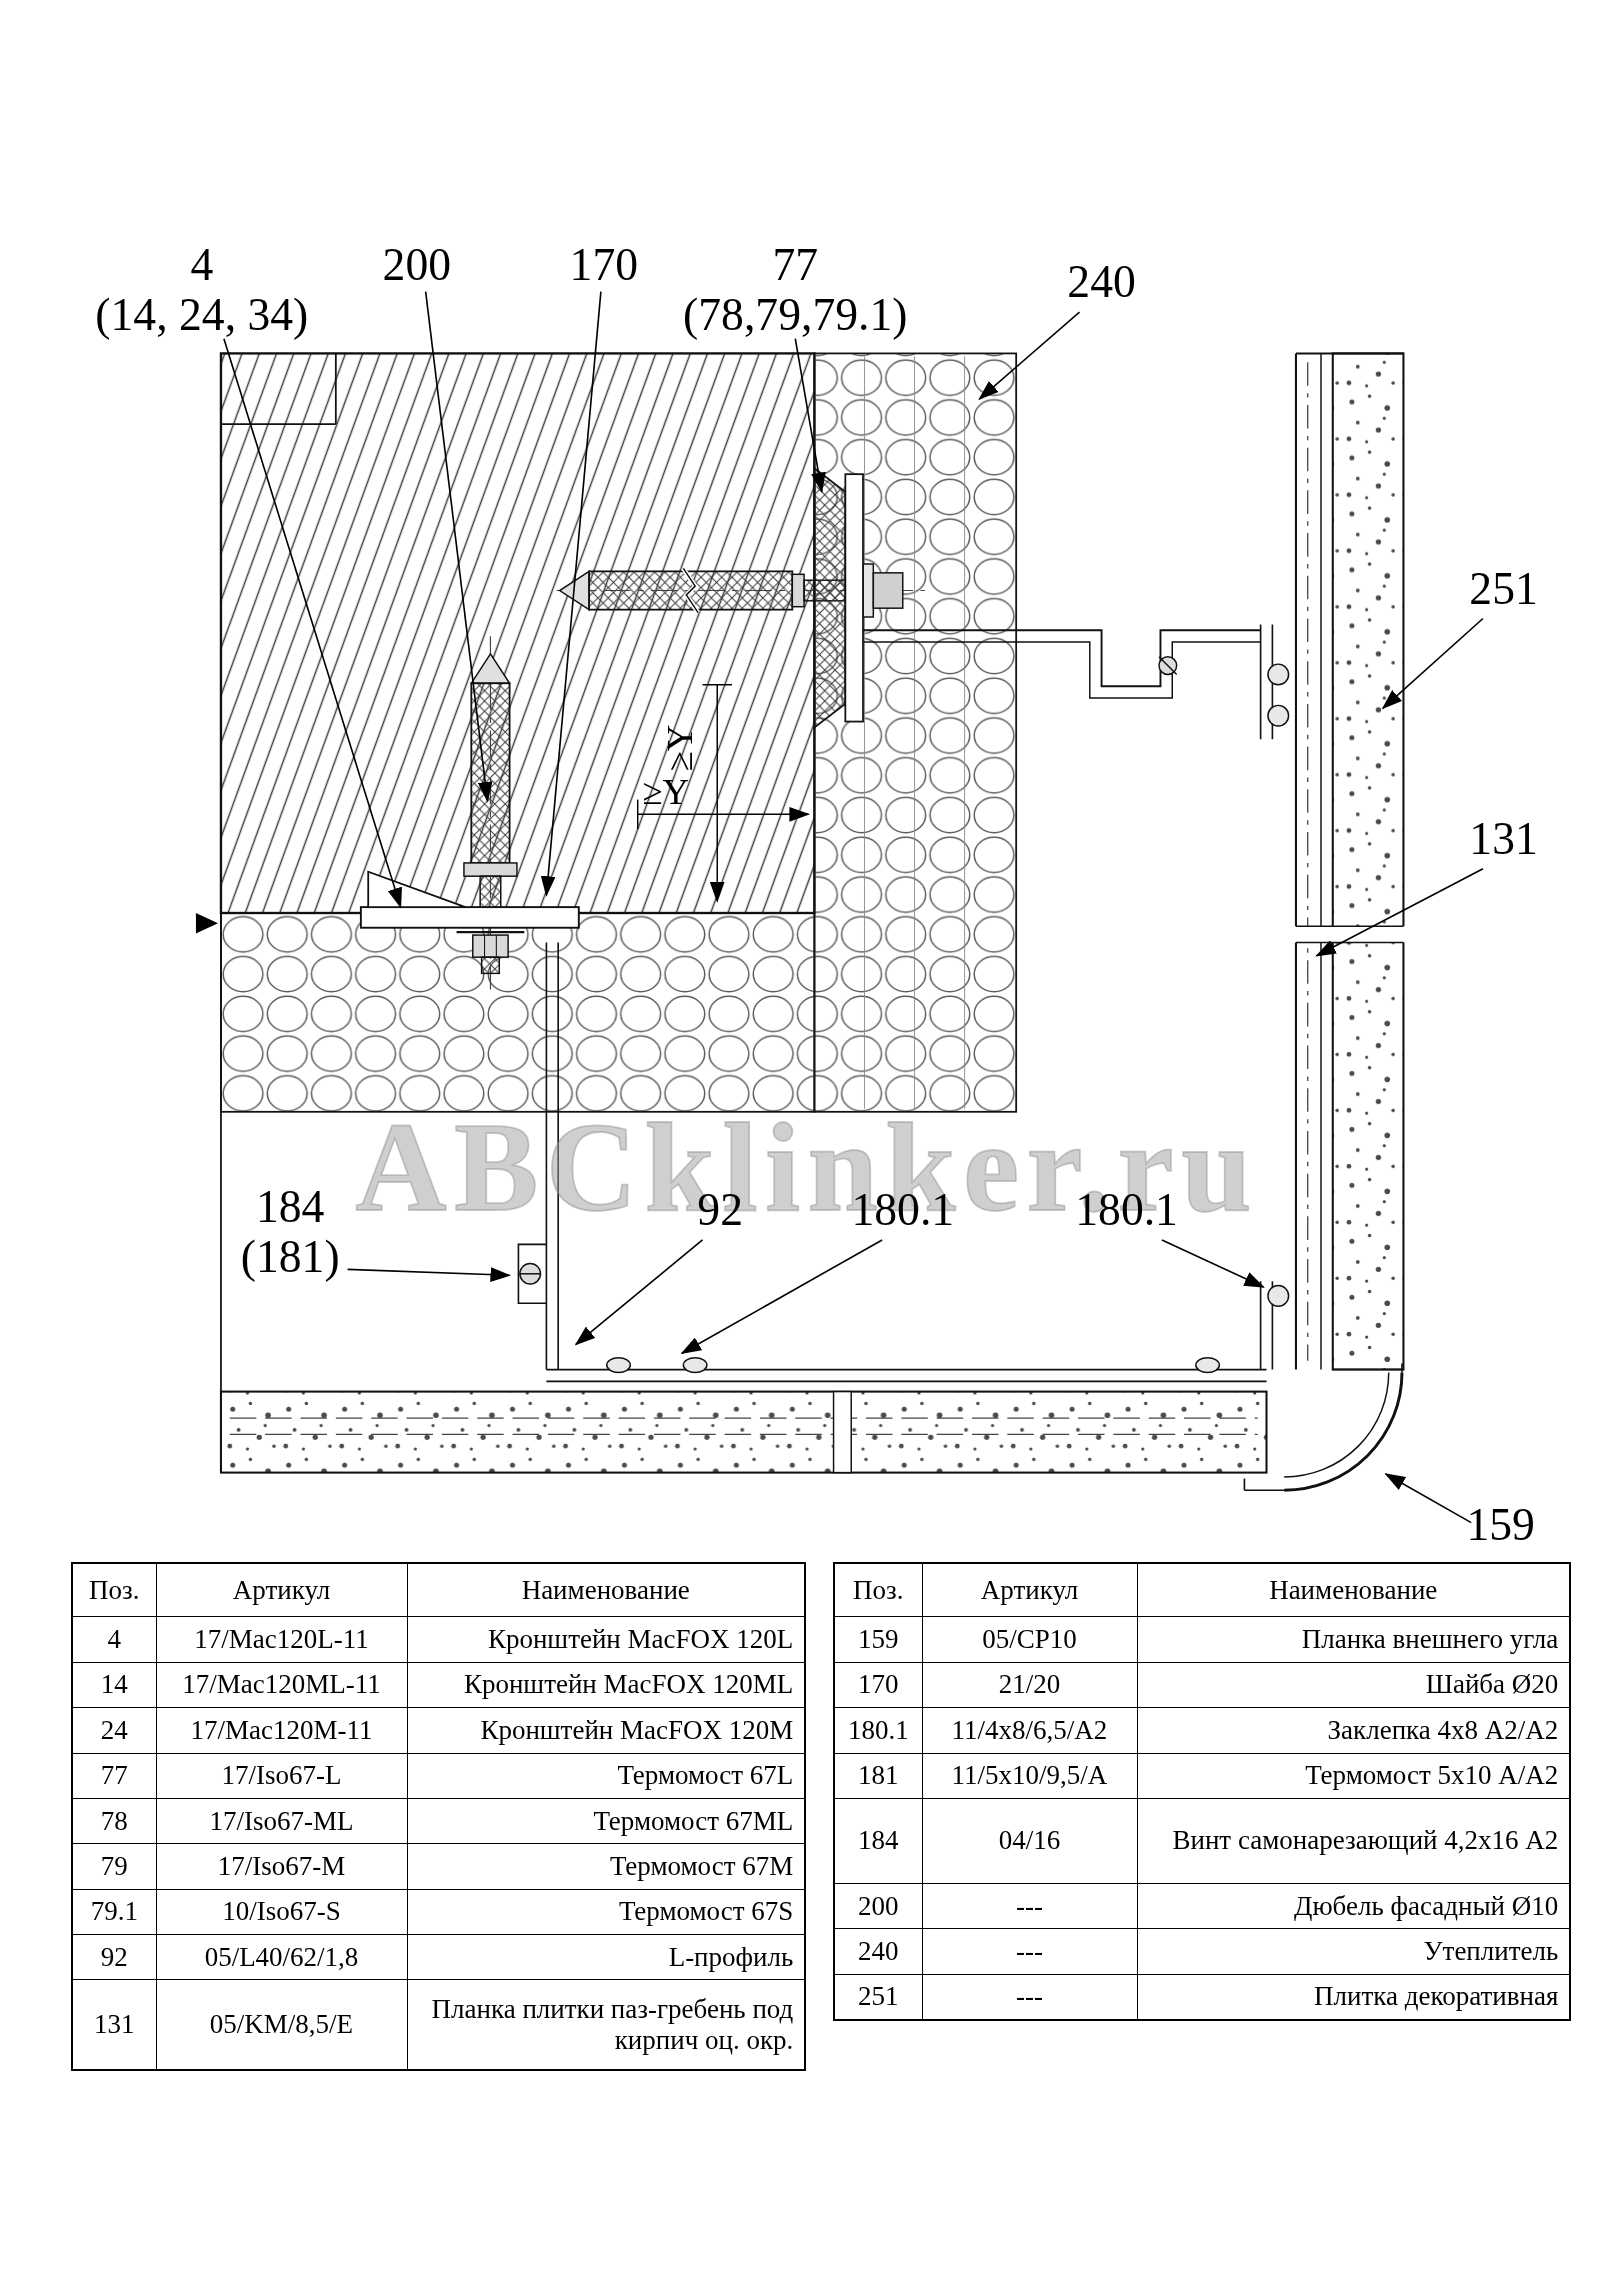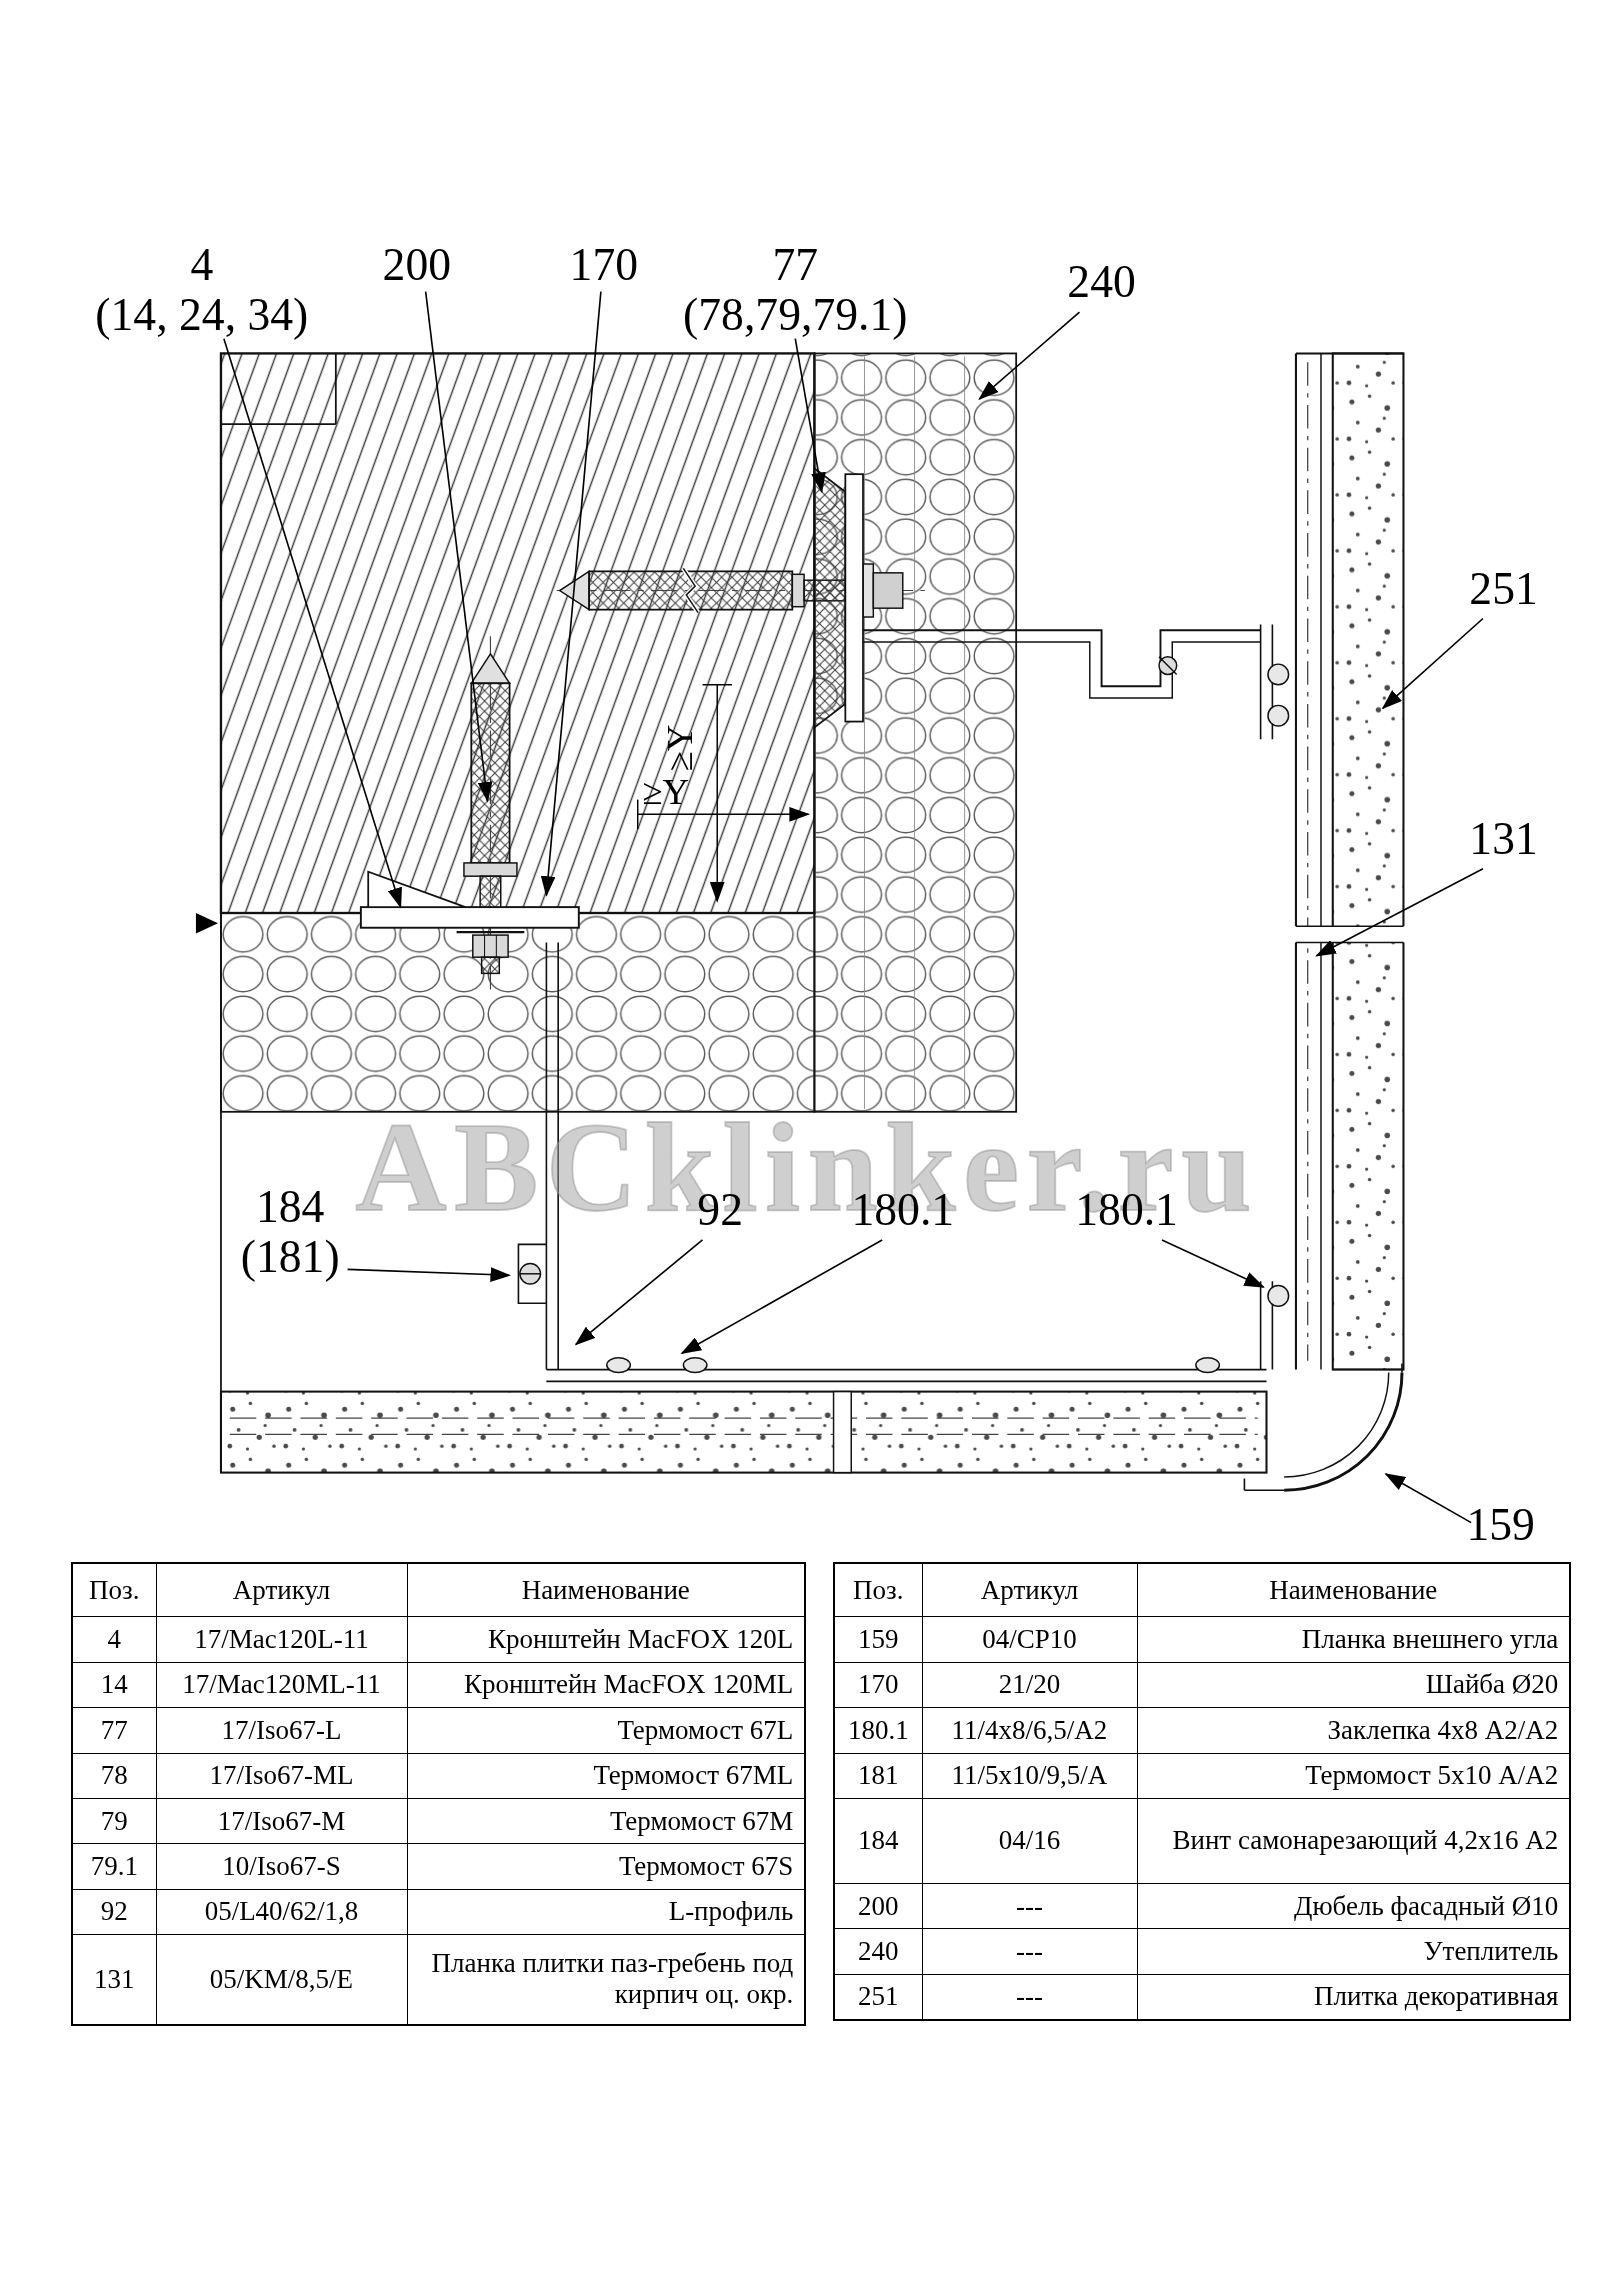--- a/index.html
+++ b/index.html
@@ -206,20 +206,25 @@
             <td class="c-pos">4</td>
             <td class="c-art">17/Mac120L-11</td>
             <td class="c-name">Кронштейн MacFOX 120L</td>
           </tr>
       <tr>
             <td class="c-pos">14</td>
             <td class="c-art">17/Mac120ML-11</td>
             <td class="c-name">Кронштейн MacFOX 120ML</td>
           </tr>
       <tr>
+            <td class="c-pos">24</td>
+            <td class="c-art">17/Mac120M-11</td>
+            <td class="c-name">Кронштейн MacFOX 120M</td>
+          </tr>
+      <tr>
             <td class="c-pos">77</td>
             <td class="c-art">17/Iso67-L</td>
             <td class="c-name">Термомост 67L</td>
           </tr>
       <tr>
             <td class="c-pos">78</td>
             <td class="c-art">17/Iso67-ML</td>
             <td class="c-name">Термомост 67ML</td>
           </tr>
       <tr>
@@ -256,21 +261,21 @@
     <thead>
       <tr>
         <th>Поз.</th>
         <th>Артикул</th>
         <th>Наименование</th>
       </tr>
     </thead>
     <tbody>
       <tr>
             <td class="c-pos">159</td>
-            <td class="c-art">04/CP10</td>
+            <td class="c-art">05/CP10</td>
             <td class="c-name">Планка внешнего угла</td>
           </tr>
       <tr>
             <td class="c-pos">170</td>
             <td class="c-art">21/20</td>
             <td class="c-name">Шайба Ø20</td>
           </tr>
       <tr>
             <td class="c-pos">180.1</td>
             <td class="c-art">11/4x8/6,5/A2</td>

